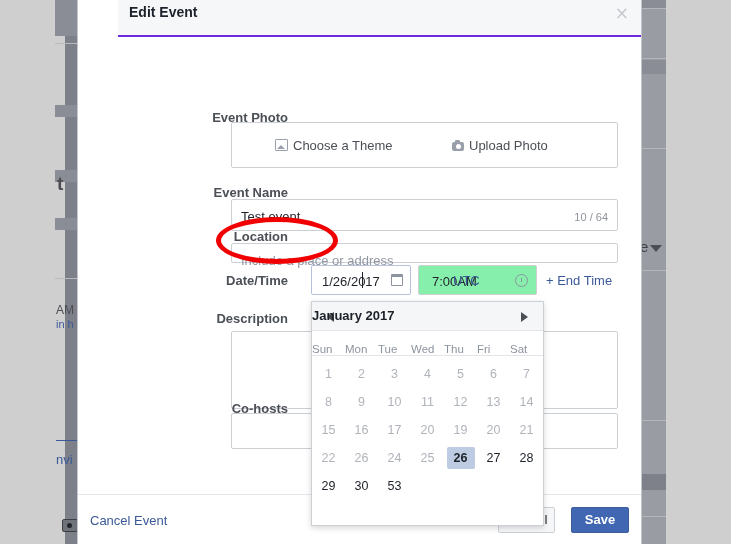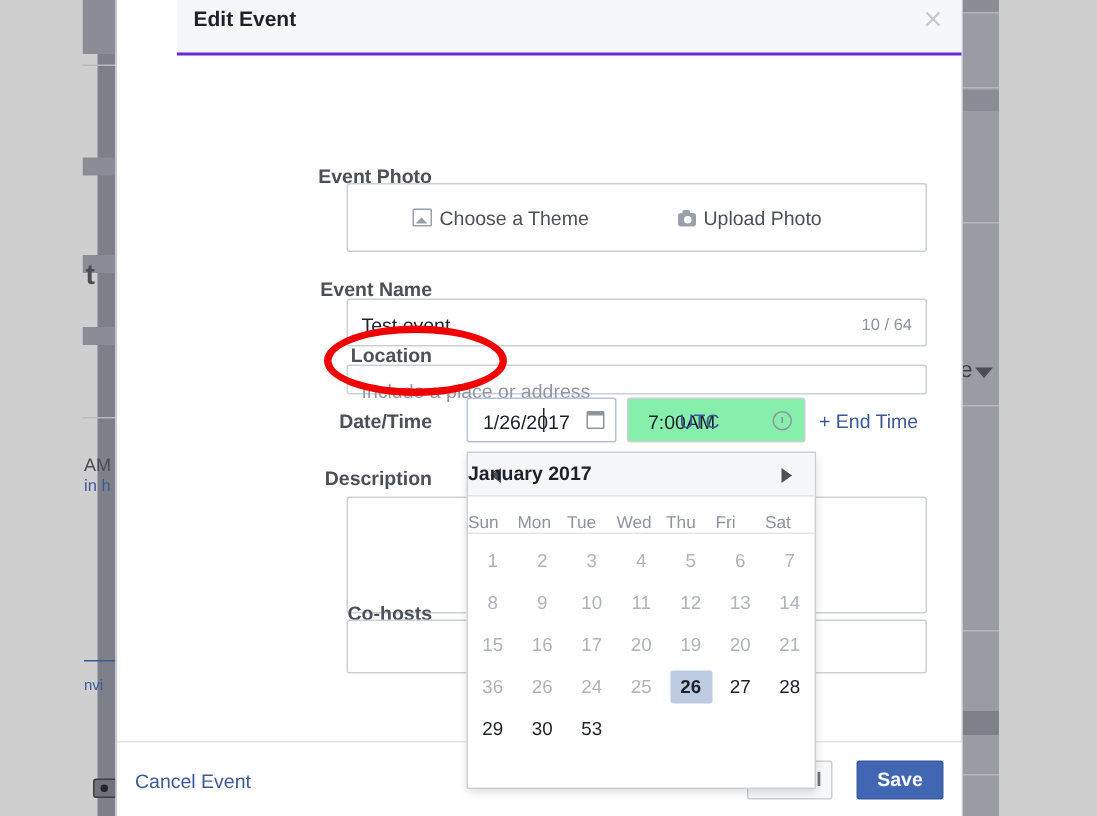--- a/index.html
+++ b/index.html
@@ -424,21 +424,21 @@
     <div class="bg-strip" style="left:0; top:105px; width:24px; height:12px; background:#8a8d95;"></div>
     <div class="bg-strip" style="left:0; top:170px; width:24px; height:12px; background:#8a8d95;"></div>
     <div class="bg-strip" style="left:0; top:218px; width:24px; height:12px; background:#8a8d95;"></div>
   </div>
 
   <div class="bg-text-frag" style="left:57px; top:173px; font-size:19px; font-weight:bold;">t</div>
   <div class="bg-text-frag" style="left:57px; top:237px; font-size:11px;margin-left:24px;">d b</div>
   <div class="bg-text-frag" style="left:56px; top:303px; font-size:12px;">AM</div>
   <div class="bg-link-frag" style="left:56px; top:318px;">in h</div>
   <div class="bg-rule" style="left:56px; top:440px; width:22px;"></div>
-  <div class="bg-text-frag" style="left:56px; top:452px; font-size:10px; color:#3b5998;">nvi</div>
+  <div class="bg-text-frag" style="left:56px; top:452px; font-size:13px; color:#3b5998;">nvi</div>
   <div class="bg-cam-icon"></div>
 
   <div class="bg-col-right">
     <div class="bg-right-rowline" style="top:8px;"></div>
     <div class="bg-right-band" style="top:0; height:8px;"></div>
     <div class="bg-right-rowline" style="top:58px;"></div>
     <div class="bg-right-band" style="top:60px; height:14px;"></div>
     <div class="bg-right-rowline" style="top:148px;"></div>
     <div class="bg-right-rowline" style="top:270px;"></div>
     <div class="bg-right-rowline" style="top:420px;"></div>
@@ -538,21 +538,21 @@
           <div class="dp-week">
             <div class="dp-day muted"><span>15</span></div>
             <div class="dp-day muted"><span>16</span></div>
             <div class="dp-day muted"><span>17</span></div>
             <div class="dp-day muted"><span>20</span></div>
             <div class="dp-day muted"><span>19</span></div>
             <div class="dp-day muted"><span>20</span></div>
             <div class="dp-day muted"><span>21</span></div>
           </div>
           <div class="dp-week">
-            <div class="dp-day muted"><span>36</span></div>
+            <div class="dp-day muted"><span>22</span></div>
             <div class="dp-day muted"><span>26</span></div>
             <div class="dp-day muted"><span>24</span></div>
             <div class="dp-day muted"><span>25</span></div>
             <div class="dp-day selected"><span>26</span></div>
             <div class="dp-day"><span>27</span></div>
             <div class="dp-day"><span>28</span></div>
           </div>
           <div class="dp-week">
             <div class="dp-day"><span>29</span></div>
             <div class="dp-day"><span>30</span></div>

